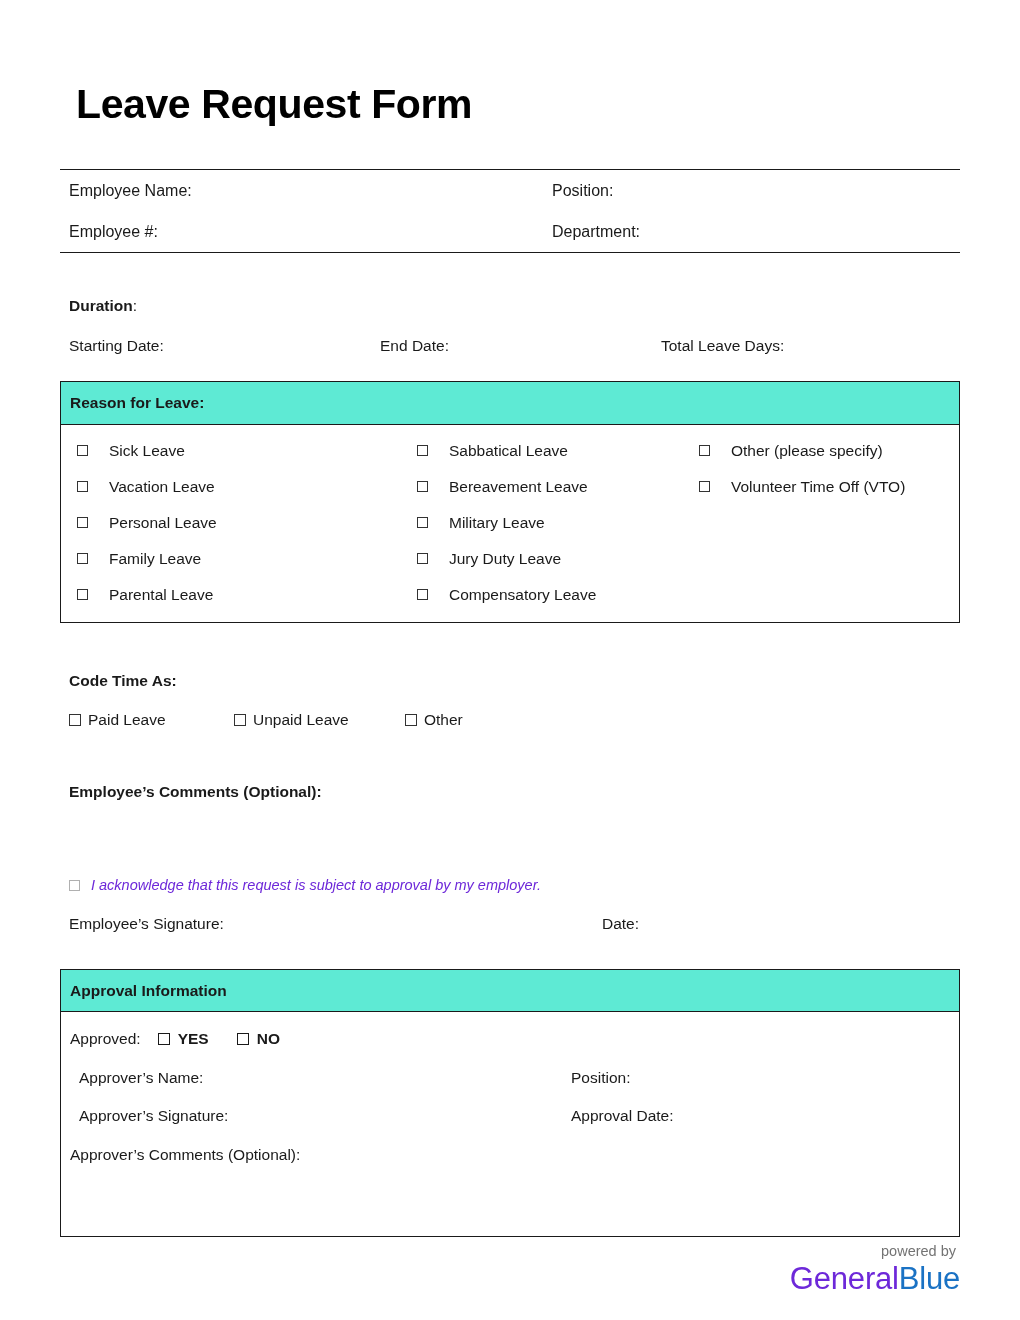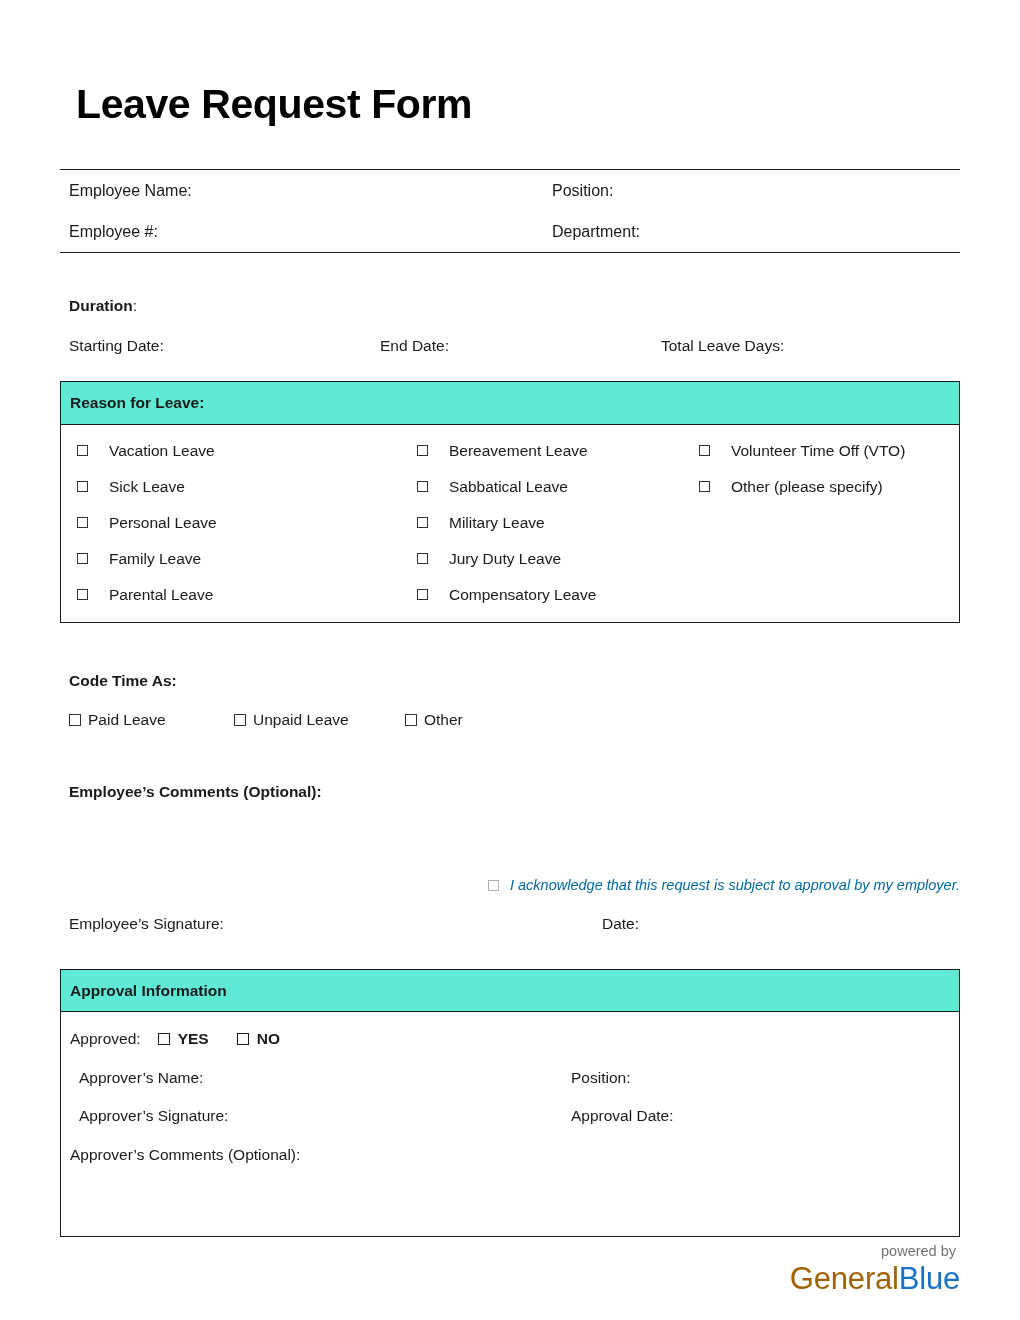--- a/index.html
+++ b/index.html
@@ -157,24 +157,23 @@
     font-size: 15.5px;
     font-weight: bold;
     line-height: 1;
   }
   .comments-space { height: 78px; }
 
   .ack-row {
     padding-left: 9px;
     font-size: 14.5px;
     font-style: italic;
-    color: #0369a1;
+    color: #6d28d9;
     line-height: 1;
     white-space: nowrap;
-    text-align: right;
   }
   .ack-row .glyph {
     display: inline-block;
     width: 11px;
     height: 11px;
     border: 1.3px solid #b0b0b0;
     box-sizing: border-box;
     vertical-align: -1px;
     margin-right: 11px;
   }
@@ -240,21 +239,21 @@
     color: #737373;
     line-height: 1;
     margin-right: 4px;
     margin-bottom: 5px;
   }
   .brand {
     font-size: 31px;
     line-height: 1;
     letter-spacing: -0.2px;
   }
-  .brand .general { color: #a16207; margin-left: 48px; }
+  .brand .general { color: #6d28d9; margin-left: 48px; }
   .brand .blue { color: #1a72c4; }
 </style>
 </head>
 <body>
 
 <div class="page">
 
   <h1 class="form-title">Leave Request Form</h1>
 
   <div class="employee-block">
@@ -277,44 +276,44 @@
     </div>
   </div>
 
   <div class="reason-section boxed">
     <div class="box-header">Reason for Leave:</div>
     <div class="reason-body">
 
       <div class="reason-row">
         <div class="cb-item col1">
           <span class="box"></span>
-          <span class="lbl">Vacation Leave</span>
+          <span class="lbl">Sick Leave</span>
         </div>
         <div class="cb-item col2">
           <span class="box"></span>
-          <span class="lbl">Bereavement Leave</span>
+          <span class="lbl">Sabbatical Leave</span>
         </div>
         <div class="cb-item col3">
           <span class="box"></span>
-          <span class="lbl">Volunteer Time Off (VTO)</span>
+          <span class="lbl">Other (please specify)</span>
         </div>
       </div>
 
       <div class="reason-row">
         <div class="cb-item col1">
           <span class="box"></span>
-          <span class="lbl">Sick Leave</span>
+          <span class="lbl">Vacation Leave</span>
         </div>
         <div class="cb-item col2">
           <span class="box"></span>
-          <span class="lbl">Sabbatical Leave</span>
+          <span class="lbl">Bereavement Leave</span>
         </div>
         <div class="cb-item col3">
           <span class="box"></span>
-          <span class="lbl">Other (please specify)</span>
+          <span class="lbl">Volunteer Time Off (VTO)</span>
         </div>
       </div>
 
       <div class="reason-row">
         <div class="cb-item col1">
           <span class="box"></span>
           <span class="lbl">Personal Leave</span>
         </div>
         <div class="cb-item col2">
           <span class="box"></span>

